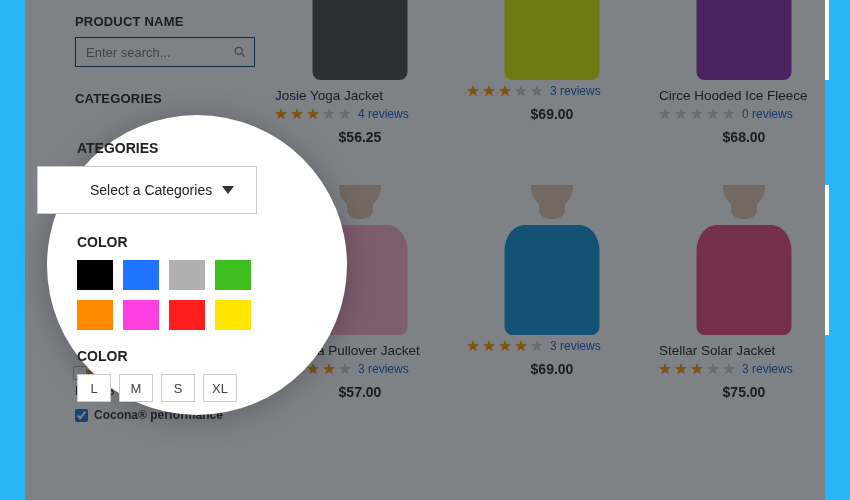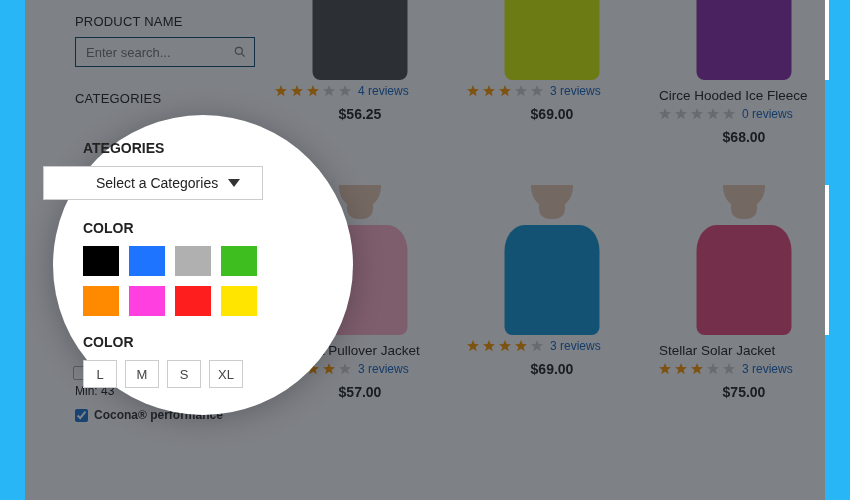--- a/index.html
+++ b/index.html
@@ -24,21 +24,21 @@
   
   .sidebar {
     position: absolute;
     left: 50px;
     top: -10px;
     width: 180px;
     font-size: 13px;
     color: #333;
   }
   .section-title {
-    font-weight: 400;
+    font-weight: 700;
     font-size: 13px;
     color: #222;
     margin: 24px 0 8px;
     letter-spacing: .2px;
   }
   .search-wrap {
     position: relative;
     margin-top: 6px;
   }
   .search-input {
@@ -124,35 +124,35 @@
   }
   .stars { display: flex; align-items: center; gap: 4px; margin-top: 4px; }
   .star { width: 12px; height: 12px; display:inline-block;}
   .star svg { width:12px; height:12px; display:block;}
   .reviews { color: #1565c0; font-size: 12px; margin-left: 3px;}
   .price { font-weight: 700; color: #222; font-size: 14px; margin-top: 8px; text-align: center; }
 
   
   .lens {
     position: absolute;
-    left: 28px;
+    left: 22px;
     top: 115px;
     width: 300px;
     height: 300px;
     background: #fff;
     border-radius: 50%;
     box-shadow: 0 3px 30px rgba(0,0,0,0.25);
     padding: 25px 30px;
     z-index: 20;
   }
   .lens .ltitle {
     font-weight: 700; font-size: 14px; color: #222; margin-bottom: 10px;
   }
   .lens .select {
-    border: 1px solid #ccc; height: 34px; display:flex; align-items:center;
+    border: 1px solid #ccc; height: 48px; display:flex; align-items:center;
     justify-content: space-between; padding: 0 22px; font-size: 14px; color:#222;
     margin-bottom: 20px;
     background:#fff;
     width: 220px;
     margin-left: -40px;
     padding-left: 52px;
   }
   .lens .chev { width: 0; height: 0; border-left:6px solid transparent;
     border-right:6px solid transparent; border-top:8px solid #333; }
   .swatches { display: grid; grid-template-columns: repeat(4, 36px); gap: 10px; }
@@ -196,20 +196,21 @@
     </label>
   </div>
 
   <div class="grid" id="grid">
       <div class="card">
         <div class="thumb">
           <div class="model">
             <div class="top" style="background:#4a4a4a"></div>
           </div>
         </div>
+        <div class="title">Josie Yoga Jacket</div>
         <div class="stars">
           <span class="star">
             <svg viewBox="0 0 12 12" fill="#ff9800">
               <polygon points="6,0 7.6,4.1 12,4.3 8.6,7 9.8,11.3 6,8.8 2.2,11.3 3.4,7 0,4.3 4.4,4.1"></polygon>
             </svg>
           </span>
           <span class="star">
             <svg viewBox="0 0 12 12" fill="#ff9800">
               <polygon points="6,0 7.6,4.1 12,4.3 8.6,7 9.8,11.3 6,8.8 2.2,11.3 3.4,7 0,4.3 4.4,4.1"></polygon>
             </svg>

